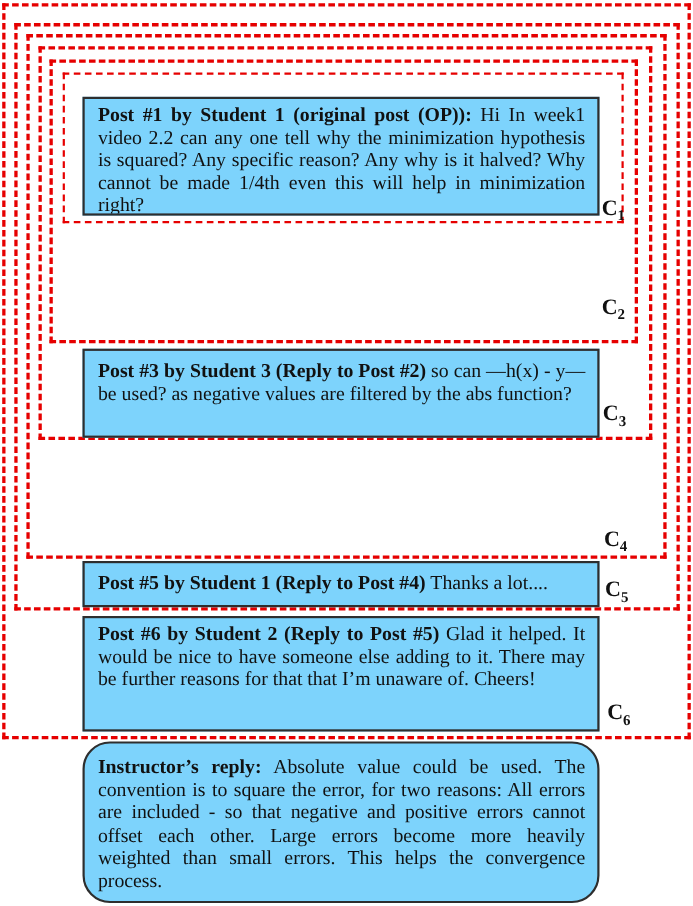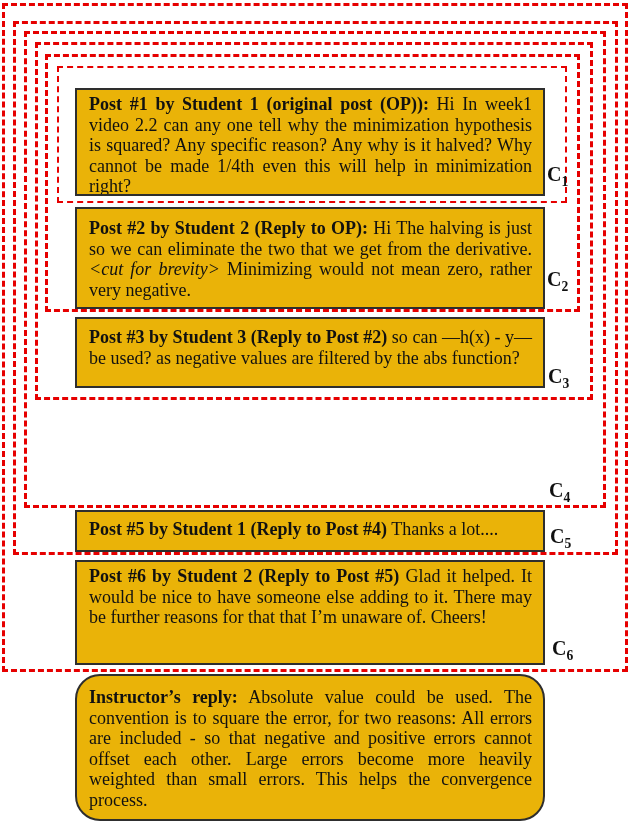--- a/index.html
+++ b/index.html
@@ -26,38 +26,38 @@
   .ctx.c6{left:2px;top:3px;width:626px;height:669px;}
   
   .ctx-label{
     position:absolute;
     font-weight:bold;
     font-size:20px;
     line-height:22px;
     color:#111;
   }
   .ctx-label sub{font-size:0.68em;line-height:0;}
-  .ctx-label.l1{left:547px;top:163px;}
+  .ctx-label.l1{left:547px;top:178px;}
   .ctx-label.l2{left:547px;top:268px;}
   .ctx-label.l3{left:548px;top:365px;}
   .ctx-label.l4{left:549px;top:479px;}
   .ctx-label.l5{left:550px;top:525px;}
   .ctx-label.l6{left:552px;top:637px;}
   
   .post{
     position:absolute;
     left:75px;width:470px;
     border:2px solid var(--box_border,#2e2e2e);
     box-sizing:border-box;
-    background:#eab308;
+    background:#7dd3fc;
     overflow:hidden;
   }
   .post.p1{top:88px;height:108px;}
   .post.p2{top:207px;height:102px;}
-  .post.p3{top:317px;height:71px;}
+  .post.p3{top:317px;height:81px;}
   .post.p4{top:404px;height:96px;}
   .post.p5{top:510px;height:42px;}
   .post.p6{top:560px;height:105px;}
   .post.instr{top:674px;height:147px;border-radius:25px;}
   .txt{
     margin:0;
     padding:4px 11px 0 12px;
     font-size:18px;
     line-height:20.6px;
     text-align:justify;
@@ -88,23 +88,20 @@
   <div class="ctx-label l2"><span>C</span><sub>2</sub></div>
   <div class="ctx-label l3"><span>C</span><sub>3</sub></div>
   <div class="ctx-label l4"><span>C</span><sub>4</sub></div>
   <div class="ctx-label l5"><span>C</span><sub>5</sub></div>
   <div class="ctx-label l6"><span>C</span><sub>6</sub></div>
 
   <div class="post p1">
     <p class="txt"><b>Post #1 by Student 1 (original post (OP)):</b><span> Hi In week1 video 2.2 can any one tell why the minimization hypothesis is squared? Any specific reason? Any why is it halved? Why cannot be made 1/4th even this will help in minimization right?</span></p>
   </div>
 
-  <div class="post p2">
-    <p class="txt"><b>Post #2 by Student 2 (Reply to OP):</b><span> Hi The halving is just so we can eliminate the two that we get from the derivative. </span><i>&lt;cut for brevity&gt;</i><span> Minimizing would not mean zero, rather very negative.</span></p>
-  </div>
 
   <div class="post p3">
     <p class="txt"><b>Post #3 by Student 3 (Reply to Post #2)</b><span> so can —h(x) - y— be used? as negative values are filtered by the abs function?</span></p>
   </div>
 
 
   <div class="post p5">
     <p class="txt"><b>Post #5 by Student 1 (Reply to Post #4)</b><span> Thanks a lot....</span></p>
   </div>
 

